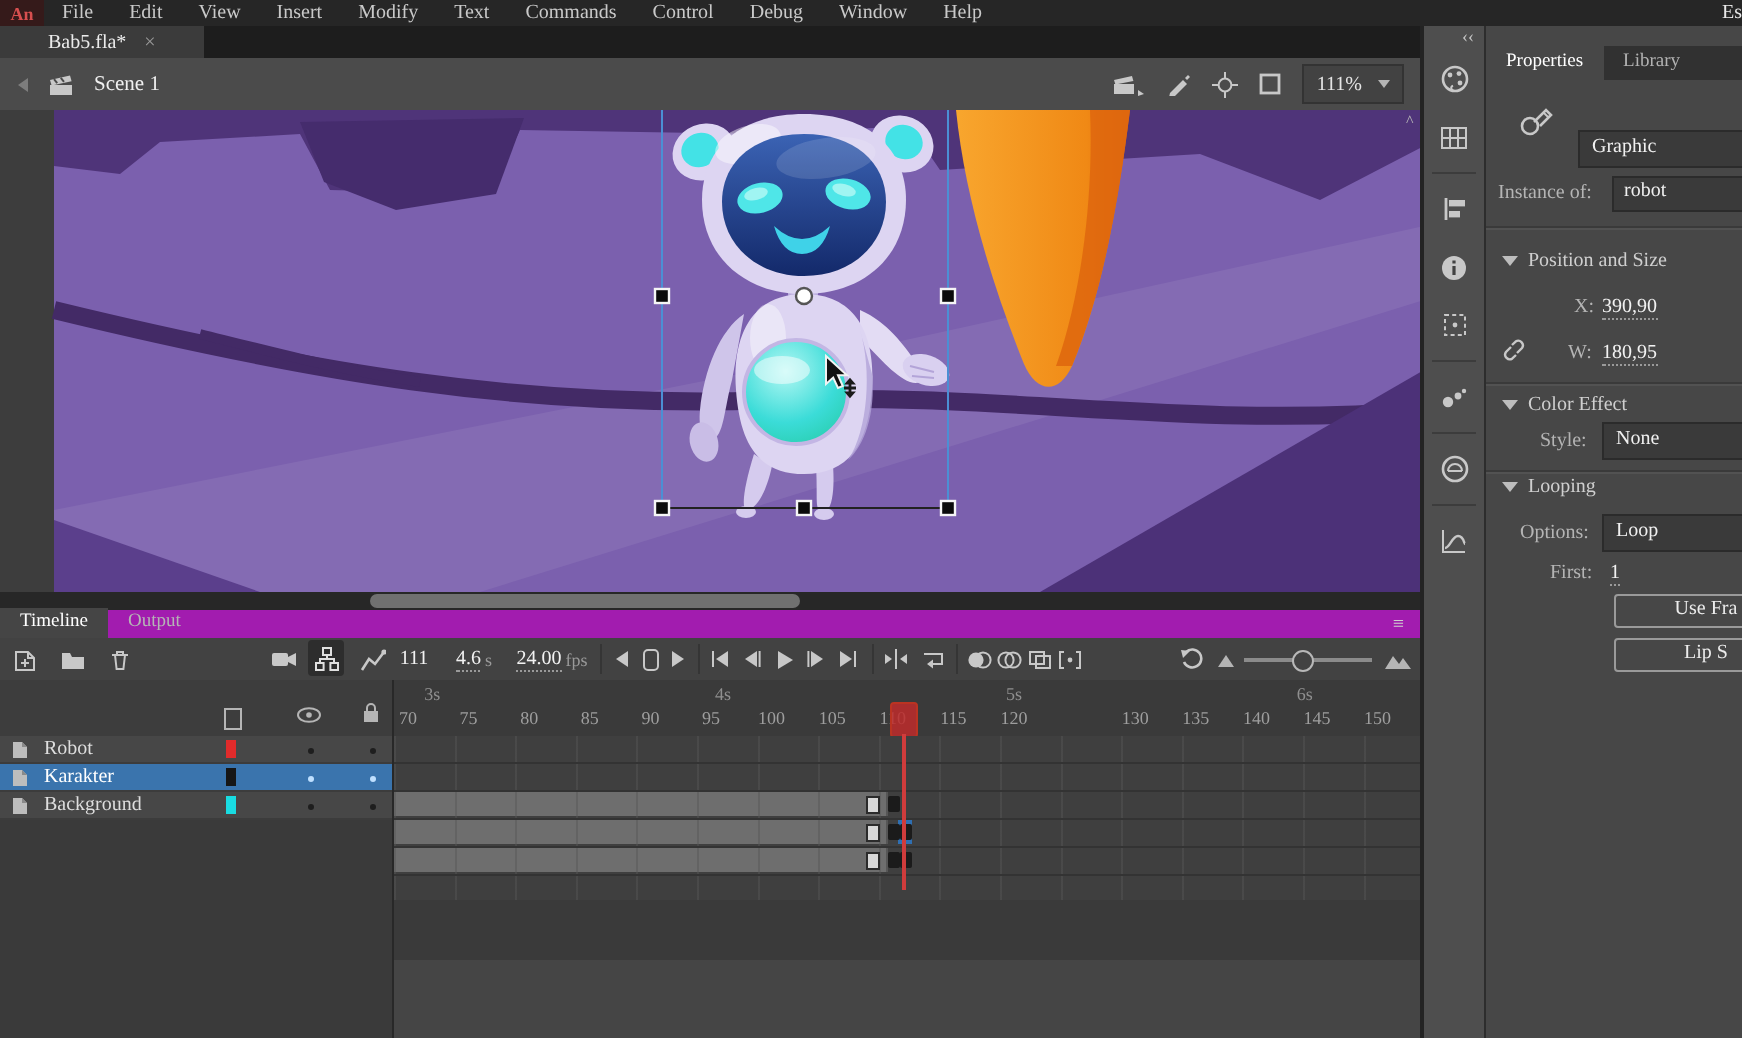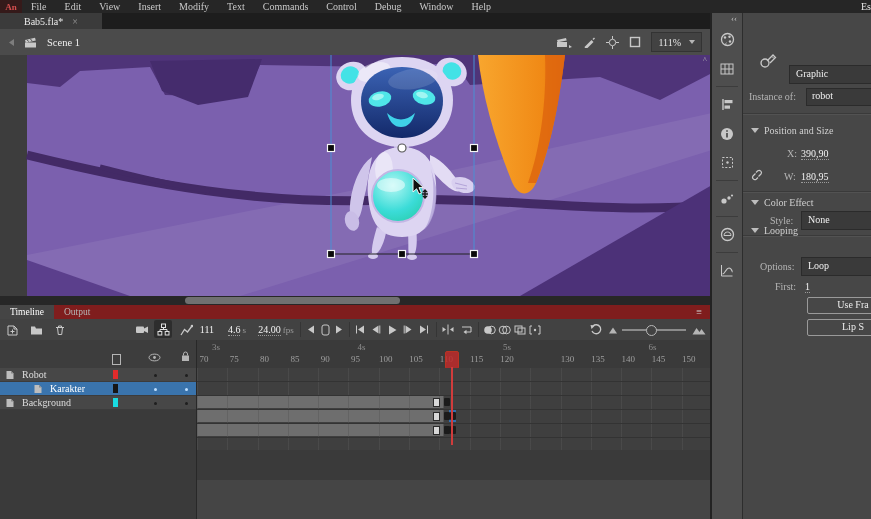--- a/index.html
+++ b/index.html
@@ -32,42 +32,42 @@
   .chev{width:0;height:0;border-left:3.5px solid transparent;border-right:3.5px solid transparent;
         border-top:4px solid #b5b5b5;}
 
   
   #canvas{position:absolute;top:55px;left:0;width:712px;height:250px;background:#3d3d3d;overflow:hidden;}
   .hscroll{position:absolute;left:0;bottom:0;width:712px;height:9px;background:#272727;}
   .hthumb{position:absolute;left:185px;top:1px;width:215px;height:7px;background:#707070;border-radius:3.5px;}
 
   
   #timeline{position:absolute;top:305px;left:0;width:710px;height:214px;background:#3a3a3a;}
-  .tl-tabs{height:14px;background:#7f1d1d;display:flex;align-items:center;}
+  .tl-tabs{height:14px;background:#a21caf;display:flex;align-items:flex-end;}
   .tl-tab{font-size:9.5px;padding:1px 10px 1px 10px;color:#b5b5b5;height:13px;line-height:12px;}
   .tl-tab.active{background:#454545;color:#fff;}
   .tl-menu{margin-left:auto;margin-right:8px;color:#cfcfcf;font-size:10px;line-height:12px;}
   .tl-controls{position:absolute;top:14px;left:0;width:710px;height:21px;background:#424242;
                border-bottom:1px solid #2c2c2c;}
   .tc{position:absolute;top:0;height:21px;display:flex;align-items:center;justify-content:center;}
   .hot{color:#f2f2f2;border-bottom:1px dotted #9a9a9a;line-height:11px;}
   .unit{color:#9a9a9a;font-size:9px;margin-left:2px;}
   .vsep{position:absolute;top:3px;width:1px;height:15px;background:#353535;}
   .tc-active{background:#2d2d2d;border-radius:2px;width:18px;height:18px;top:1px;}
   .slider-track{position:absolute;top:10px;left:622px;width:64px;height:1.5px;background:#8b8b8b;}
   .slider-knob{position:absolute;top:6px;left:646px;width:9px;height:9px;border:1.5px solid #b8b8b8;
                border-radius:50%;background:#424242;}
 
   .tl-left{position:absolute;top:35px;left:0;width:196px;height:179px;background:#3a3a3a;border-right:1px solid #282828;}
   .layers-head{position:absolute;top:0;left:0;width:196px;height:28px;background:#3d3d3d;border-bottom:1px solid #2e2e2e;}
   .head-sq{position:absolute;left:112px;top:14px;width:7px;height:9px;border:1px solid #b5b5b5;}
   .layer-rows{position:absolute;top:28px;left:0;width:196px;}
   .layer-row{height:13px;background:#474747;border-bottom:1px solid #3c3c3c;position:relative;
              display:flex;align-items:center;color:#dedede;}
-  .layer-row.selected{background:#3a74ad;color:#fff;padding-left:28px;}
+  .layer-row.selected{background:#3a74ad;color:#fff;}
   .layer-ico{margin-left:5px;}
   .layer-name{margin-left:7px;font-size:10px;line-height:12px;}
   .swatch{position:absolute;left:113px;top:2px;width:5px;height:9px;}
   .dot{position:absolute;top:5.5px;width:3px;height:3px;border-radius:50%;background:#1e1e1e;}
   .layer-row.selected .dot{background:#bfe0ff;}
   .dot.eye{left:154px;} .dot.lock{left:185px;}
   .plock{position:absolute;left:182px;top:2px;}
 
   .tl-frames{position:absolute;top:35px;left:197px;width:513px;height:179px;overflow:hidden;}
   .ruler{position:absolute;top:0;left:0;width:513px;height:28px;background:#3a3a3a;
@@ -619,20 +619,24 @@
     <div class="dock-sep"></div>
     <div class="dock-btn">
       <svg width="14" height="13">
           <path d="M1.5 1v11h11" fill="none" stroke="#c8c8c8"></path>
           <path d="M2.5 10C5 10 6 4 9 4s3 4 3.5 4" fill="none" stroke="#c8c8c8" stroke-width="1.2"></path>
         </svg>
       </div>
   </div>
 
   <div id="props">
+    <div class="p-tabs">
+      <div class="p-tab active">Properties</div>
+      <div class="p-tab">Library</div>
+    </div>
 
     <span class="p-abs ic" style="left:16px;top:40px">
       <svg width="18" height="16">
           <circle cx="6" cy="10" r="4" fill="none" stroke="#c8c8c8" stroke-width="1.3"></circle>
           <path d="M8 8L14 2l2.5 2.5L11 10" fill="none" stroke="#c8c8c8" stroke-width="1.3"></path>
           <path d="M13 3.5l2 2" stroke="#c8c8c8"></path>
         </svg>
       </span>
     <div class="dd" style="left:46px;top:52px;width:100px">Graphic</div>
 
@@ -660,21 +664,21 @@
 
     <div class="p-abs p-sec" style="left:8px;top:184px">
       <span class="tri"></span>
       <span>Color Effect</span>
     </div>
     <span class="p-abs p-label" style="left:27px;top:202px">Style:</span>
     <div class="dd" style="left:58px;top:198px;width:88px">None</div>
 
     <div class="p-div" style="top:222px"></div>
 
-    <div class="p-abs p-sec" style="left:8px;top:212px">
+    <div class="p-abs p-sec" style="left:8px;top:225px">
       <span class="tri"></span>
       <span>Looping</span>
     </div>
     <span class="p-abs p-label" style="left:17px;top:248px">Options:</span>
     <div class="dd" style="left:58px;top:244px;width:88px">Loop</div>
     <span class="p-abs p-label" style="left:32px;top:268px">First:</span>
     <span class="p-abs hot" style="left:62px;top:268px">1</span>
     <div class="p-btn" style="top:284px">Use Fra</div>
     <div class="p-btn" style="top:306px">Lip S</div>
   </div>

